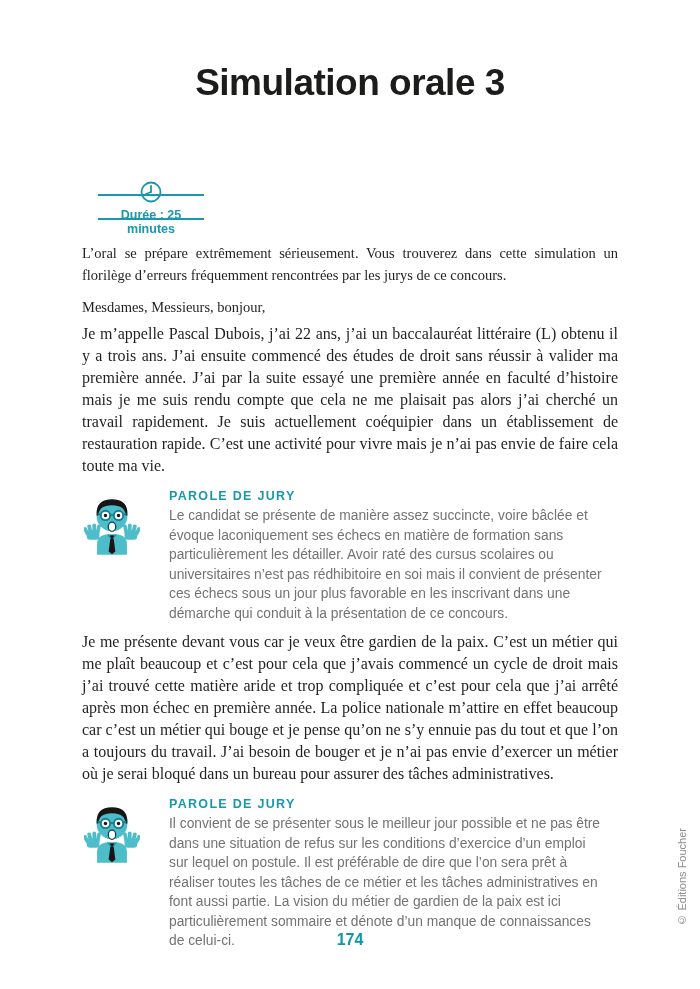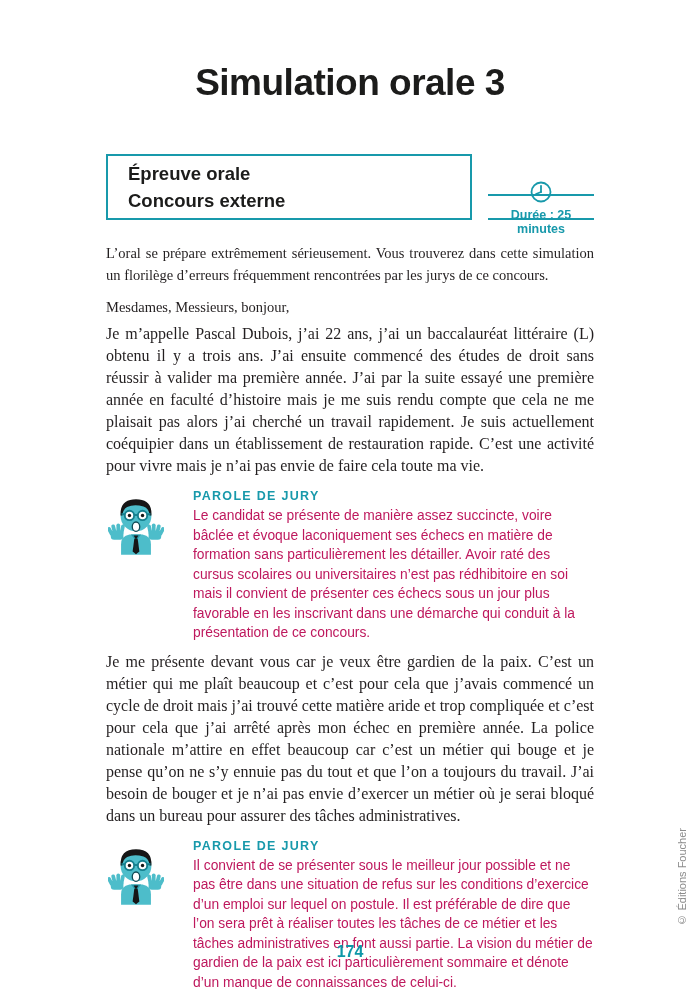--- a/index.html
+++ b/index.html
@@ -1,17 +1,17 @@
 <!DOCTYPE html>
 <html lang="fr"><head>
 <meta charset="utf-8">
 <style>
   * { margin:0; padding:0; box-sizing:border-box; }
   html,body { width:700px; height:989px; background:#ffffff; overflow:hidden; }
-  .page { position:absolute; inset:0; padding:0 106px; font-family:"Liberation Serif", serif; color:#231f20; }
+  .page { position:absolute; inset:0; padding:0 82px; font-family:"Liberation Serif", serif; color:#231f20; }
 
   .title { margin:62px 0 0; text-align:center; font-family:"Liberation Sans", sans-serif;
            font-weight:700; font-size:37px; letter-spacing:-0.5px; color:#1c1c1b; }
 
   .info-row { display:flex; margin-top:50px; height:66px; }
   .exam-box { flex:1; border:2px solid #1899ab; display:flex; flex-direction:column; justify-content:center;
               padding-left:20px; font-family:"Liberation Sans", sans-serif; font-weight:700;
               font-size:18.5px; line-height:27px; color:#1c1c1b; background:#fff; }
   .duration { width:106px; margin-left:16px; border-top:2px solid #1899ab; border-bottom:2px solid #1899ab;
               display:flex; flex-direction:column; align-items:center; justify-content:center; gap:3px;
@@ -27,40 +27,36 @@
 
   .salutation { margin-top:10px; font-size:14.5px; line-height:22px; }
   .body-par { margin-top:5px; font-size:16px; line-height:22px; text-align:justify; }
 
   .jury { display:flex; align-items:flex-start; margin:12px 0 8px; }
   .jury-icon { flex:none; width:56px; margin-left:2px; line-height:0; }
   .jury-content { margin-left:29px; }
   .jury-label { font-family:"Liberation Sans", sans-serif; font-weight:700; font-size:12.5px;
                 letter-spacing:1.3px; color:#1899ab; }
   .jury-text { margin-top:3px; max-width:436px; font-family:"Liberation Sans", sans-serif;
-               font-size:13.8px; line-height:19.5px; color:#be185d; }
+               font-size:13.8px; line-height:19.5px; color:#737373; }
 
-  .page-number { position:absolute; left:0; right:0; bottom:28px; text-align:center;
+  .page-number { position:absolute; left:0; right:0; bottom:40px; text-align:center;
                  font-family:"Liberation Sans", sans-serif; font-weight:700; font-size:16px; color:#0d97a8; }
 
   .copyright { position:absolute; right:12px; top:828px; writing-mode:vertical-rl; transform:rotate(180deg);
                font-family:"Liberation Sans", sans-serif; font-size:11px; color:#8c8c8c; }
 </style>
 </head>
 <body>
 
 <div class="page">
 
   <h1 class="title">Simulation orale 3</h1>
 
   <div class="info-row">
-    <div class="exam-box">
-      <div>Épreuve orale</div>
-      <div>Concours externe</div>
-    </div>
     <div class="duration">
       <span class="clock-wrap">
         <svg width="26" height="26" viewBox="0 0 26 26" aria-hidden="true">
           <circle cx="13" cy="13" r="9.5" fill="none" stroke="#1899ab" stroke-width="1.8"></circle>
           <line x1="13" y1="13" x2="13" y2="6.8" stroke="#1899ab" stroke-width="1.8" stroke-linecap="round"></line>
           <line x1="13" y1="13" x2="8" y2="15" stroke="#1899ab" stroke-width="1.8" stroke-linecap="round"></line>
         </svg>
       </span>
       <div>Durée : 25 minutes</div>
     </div>

